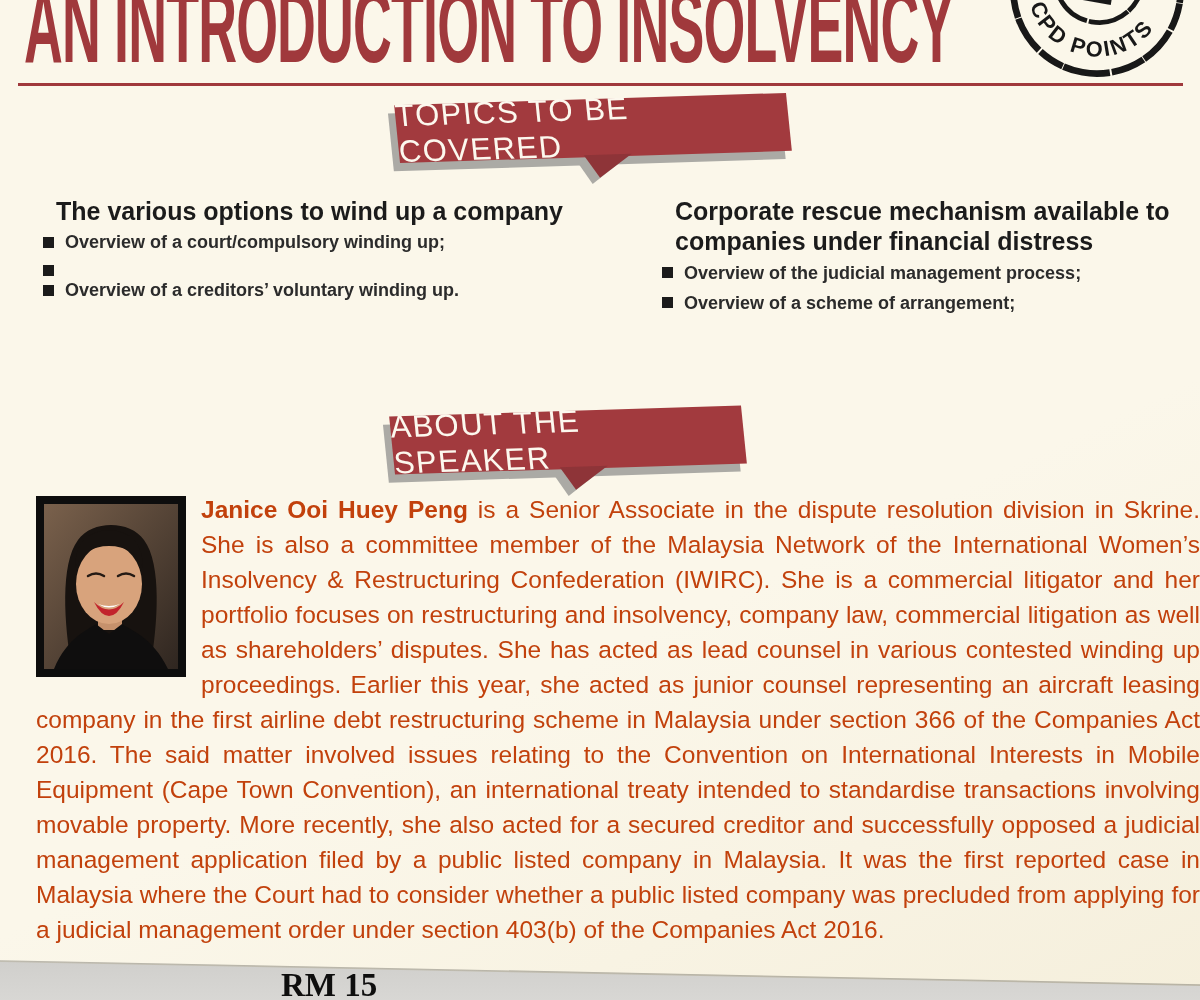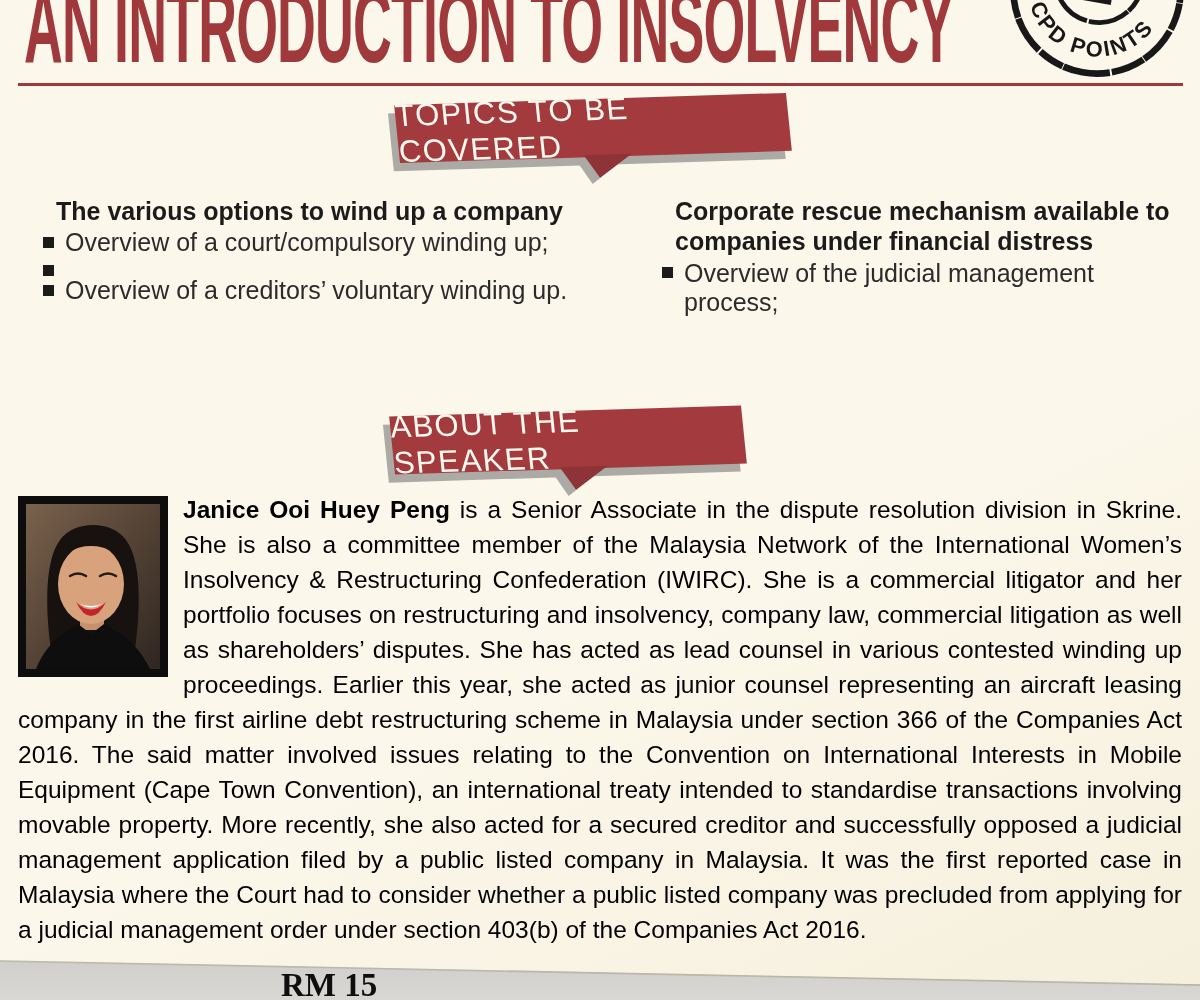--- a/index.html
+++ b/index.html
@@ -52,30 +52,30 @@
   }
   .banner-topics { left:397px; top:99px;  width:392px; }
   .banner-about  { left:392px; top:411px; width:352px; }
 
   
   .columns { position:absolute; top:196px; left:28px; width:1152px; display:flex; }
   .col { }
   .col-1 { width:596px; }
   .col-2 { width:528px; margin-left:23px; }
   .col h2 { font-size:25px; font-weight:700; line-height:30px; color:#1b1b1b; margin-bottom:3px;margin-left:28px; }
-  .col ul { list-style:none; font-size:25px; color:#2b2b2b; }
+  .col ul { list-style:none; font-size:18px; color:#2b2b2b;font-weight:bold; }
   .col-1 ul { line-height:27px; }
   .col-2 ul { line-height:29px; }
   .col li { display:flex; margin-bottom:1px; }
   .sq { flex:none; width:11px; height:11px; background:#1b1b1b; margin:8px 11px 0 15px; }
 
   
   .bio {
-    position:absolute; top:492px; left:18px; width:1164px;
-    font-size:24.5px; line-height:35px; text-align:justify; color:#000000;
+    position:absolute; top:492px; left:36px; width:1164px;
+    font-size:24.5px; line-height:35px; text-align:justify; color:#c2410c;
   }
   .photo {
     float:left; width:150px; height:181px;
     border:8px solid #0d0d0d; background:#5d4a3c;
     margin:4px 15px 2px 0;
   }
   .bio b { font-weight:800; }
 
   
   .footer-band {
@@ -135,20 +135,24 @@
       </li>
     </ul>
   </div>
   <div class="col col-2">
     <h2>Corporate rescue mechanism available to companies under financial distress</h2>
     <ul>
       <li>
         <span class="sq"></span>
         <span>Overview of the judicial management process;</span>
       </li>
+      <li>
+        <span class="sq"></span>
+        <span>Overview of a scheme of arrangement;</span>
+      </li>
     </ul>
   </div>
 </div>
 
 <div class="banner banner-about">
   <span class="tail-shadow"></span>
   <span class="tail"></span>
   <span>ABOUT THE SPEAKER</span>
 </div>
 

